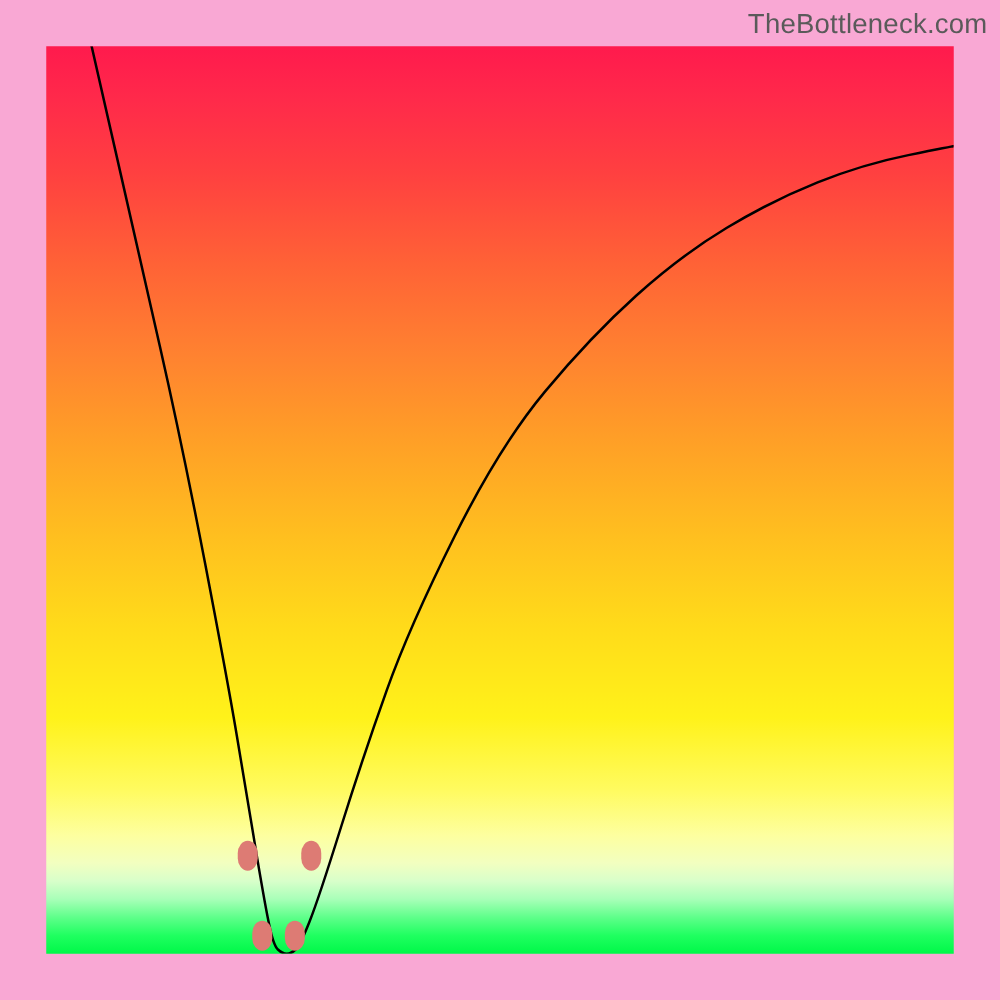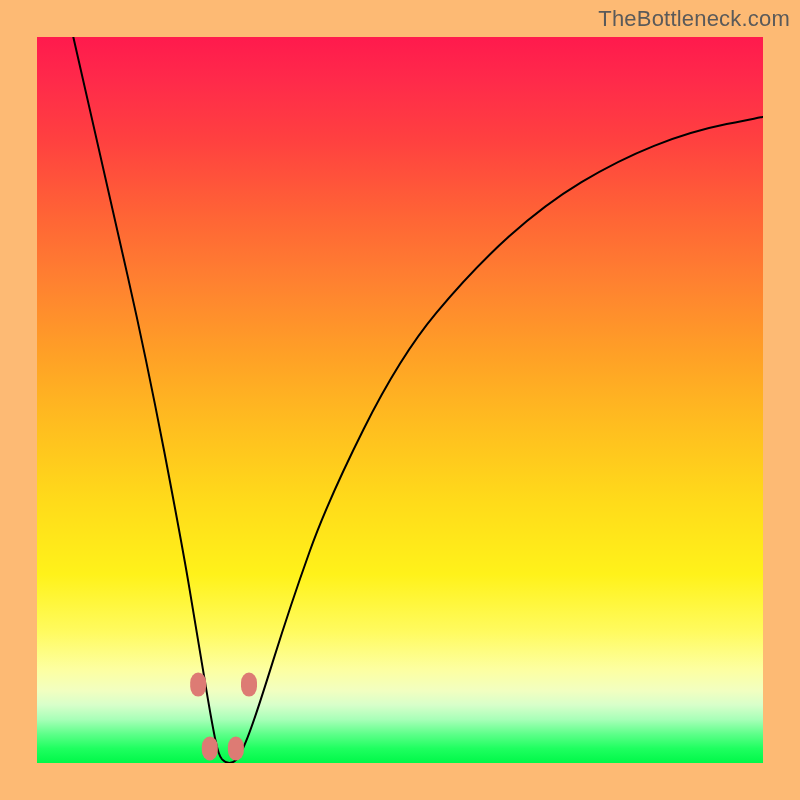--- a/index.html
+++ b/index.html
@@ -3,21 +3,21 @@
 <meta charset="utf-8">
 <style>
   * { margin: 0; padding: 0; box-sizing: border-box; }
   html, body { width: 800px; height: 800px; overflow: hidden; }
   body { background: #000; font-family: Arial, sans-serif; }
 
   .frame {
     position: absolute;
     left: 0; top: 0;
     width: 800px; height: 800px;
-    background: #fdba74;
+    background: #f9a8d4;
   }
 
   .plot-area {
     position: absolute;
     left: 37px; top: 37px;
     width: 726px; height: 726px;
     background: linear-gradient(to bottom,
       #ff1a4d 0%,
       #ff2a4a 6%,
       #ff4040 14%,

